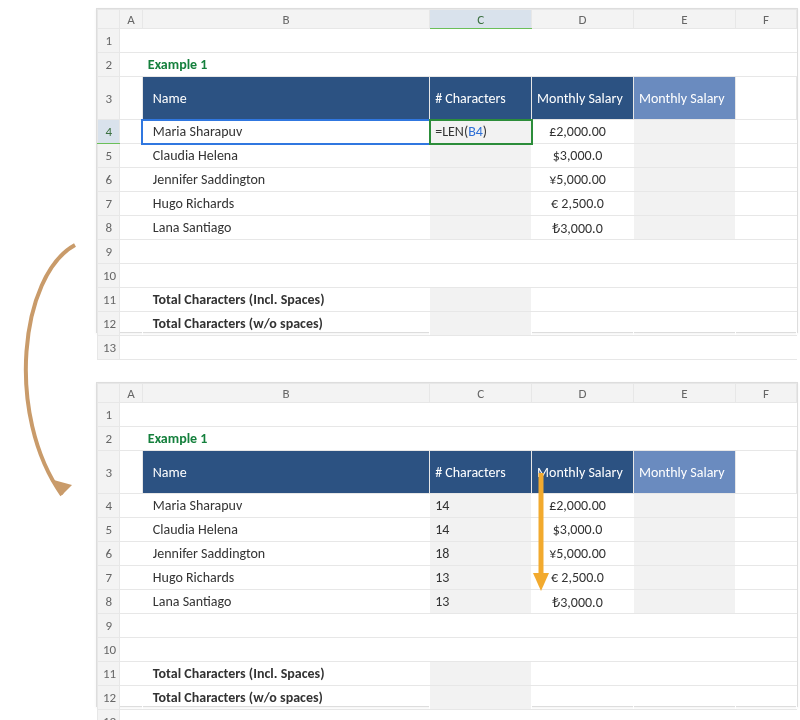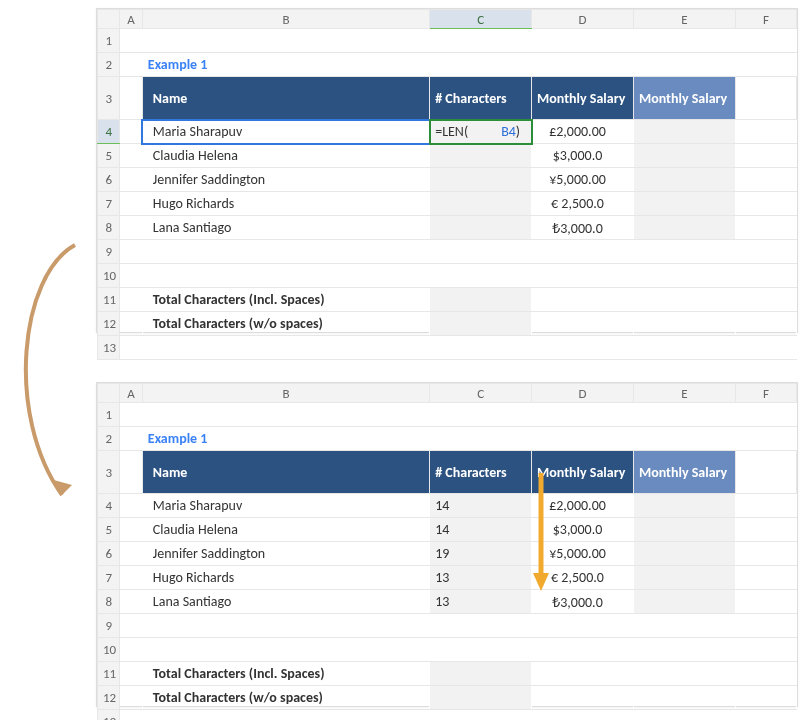--- a/index.html
+++ b/index.html
@@ -43,41 +43,41 @@
   }
   .grid .colhdr { height: 18px; }
   .grid .rowhdr { width: 22px; }
   .grid .colA { width: 22px; }
   .grid .colB { width: 282px; }
   .grid .colC { width: 100px; }
   .grid .colD { width: 100px; }
   .grid .colE { width: 100px; }
   .grid .colF { width: 60px; }
 
-  .example-title { color: #3b82f6; font-weight: bold; }
+  .example-title { color: #15803d; font-weight: bold; }
   .thead {
     background: #2c5282;
     color: #fff;
-    font-weight: bold;
+    font-weight: normal;
     text-align: left;
     vertical-align: middle;
   }
   .thead.center { }
   .thead.light { background: #6a8bbf; }
   .row-tall td { height: 42px !important; }
   .name-cell { padding-left: 10px !important; }
   .num-right { text-align: center; padding-right: 15px !important; }
   .num-center { text-align: left; }
   .shade { background: #f2f2f2; }
   .bold { font-weight: bold; }
   .sel-row .rowhdr, .sel-col.colhdr { background: #d9e2ec; color: #3b7040; border-bottom:1px solid #6bbf59; }
   .sel-cell { outline: 2px solid #2c8d3a; outline-offset: -1px; position: relative; }
   .ref-cell { outline: 2px solid #3077e0; outline-offset: -1px; }
   .formula { font-family: Calibri, Arial, sans-serif; }
-  .formula .ref { color: #2f70d6; padding-left: 33px; }
+  .formula .ref { color: #2f70d6; }
   .noborder td { border-left-color: #fff; border-right-color: #fff; }
   .noborder td.rowhdr { border-left-color:#e7e7e7; border-right-color:#e7e7e7; }
 
   
   .curve-arrow {
     position: absolute;
     left: 0px; top: 235px;
     width: 100px; height: 280px;
   }
   
@@ -299,21 +299,21 @@
     <td class="name-cell">Claudia Helena</td>
     <td class="shade num-center">14</td>
     <td class="num-right">$3,000.0</td>
     <td class="shade"></td>
           <td></td>
         </tr>
   <tr class="noborder">
           <td class="rowhdr">6</td>
           <td></td>
     <td class="name-cell">Jennifer Saddington</td>
-    <td class="shade num-center">19</td>
+    <td class="shade num-center">18</td>
     <td class="num-right">¥5,000.00</td>
     <td class="shade"></td>
           <td></td>
         </tr>
   <tr class="noborder">
           <td class="rowhdr">7</td>
           <td></td>
     <td class="name-cell">Hugo Richards</td>
     <td class="shade num-center">13</td>
     <td class="num-right">€ 2,500.0</td>

